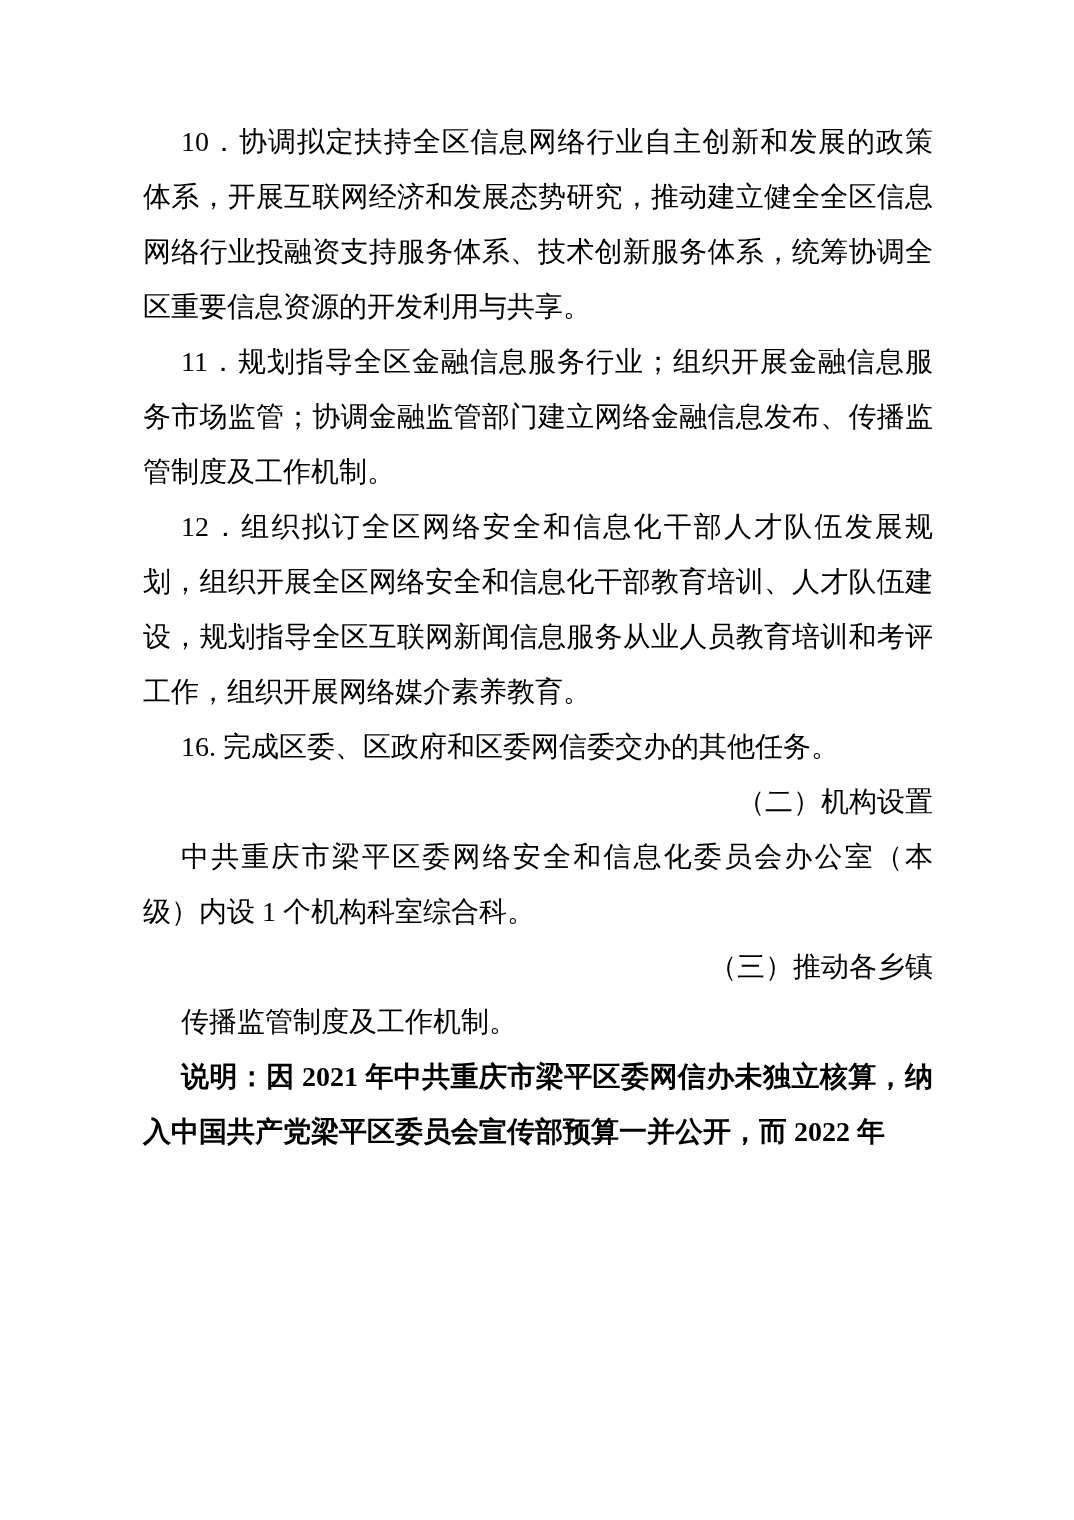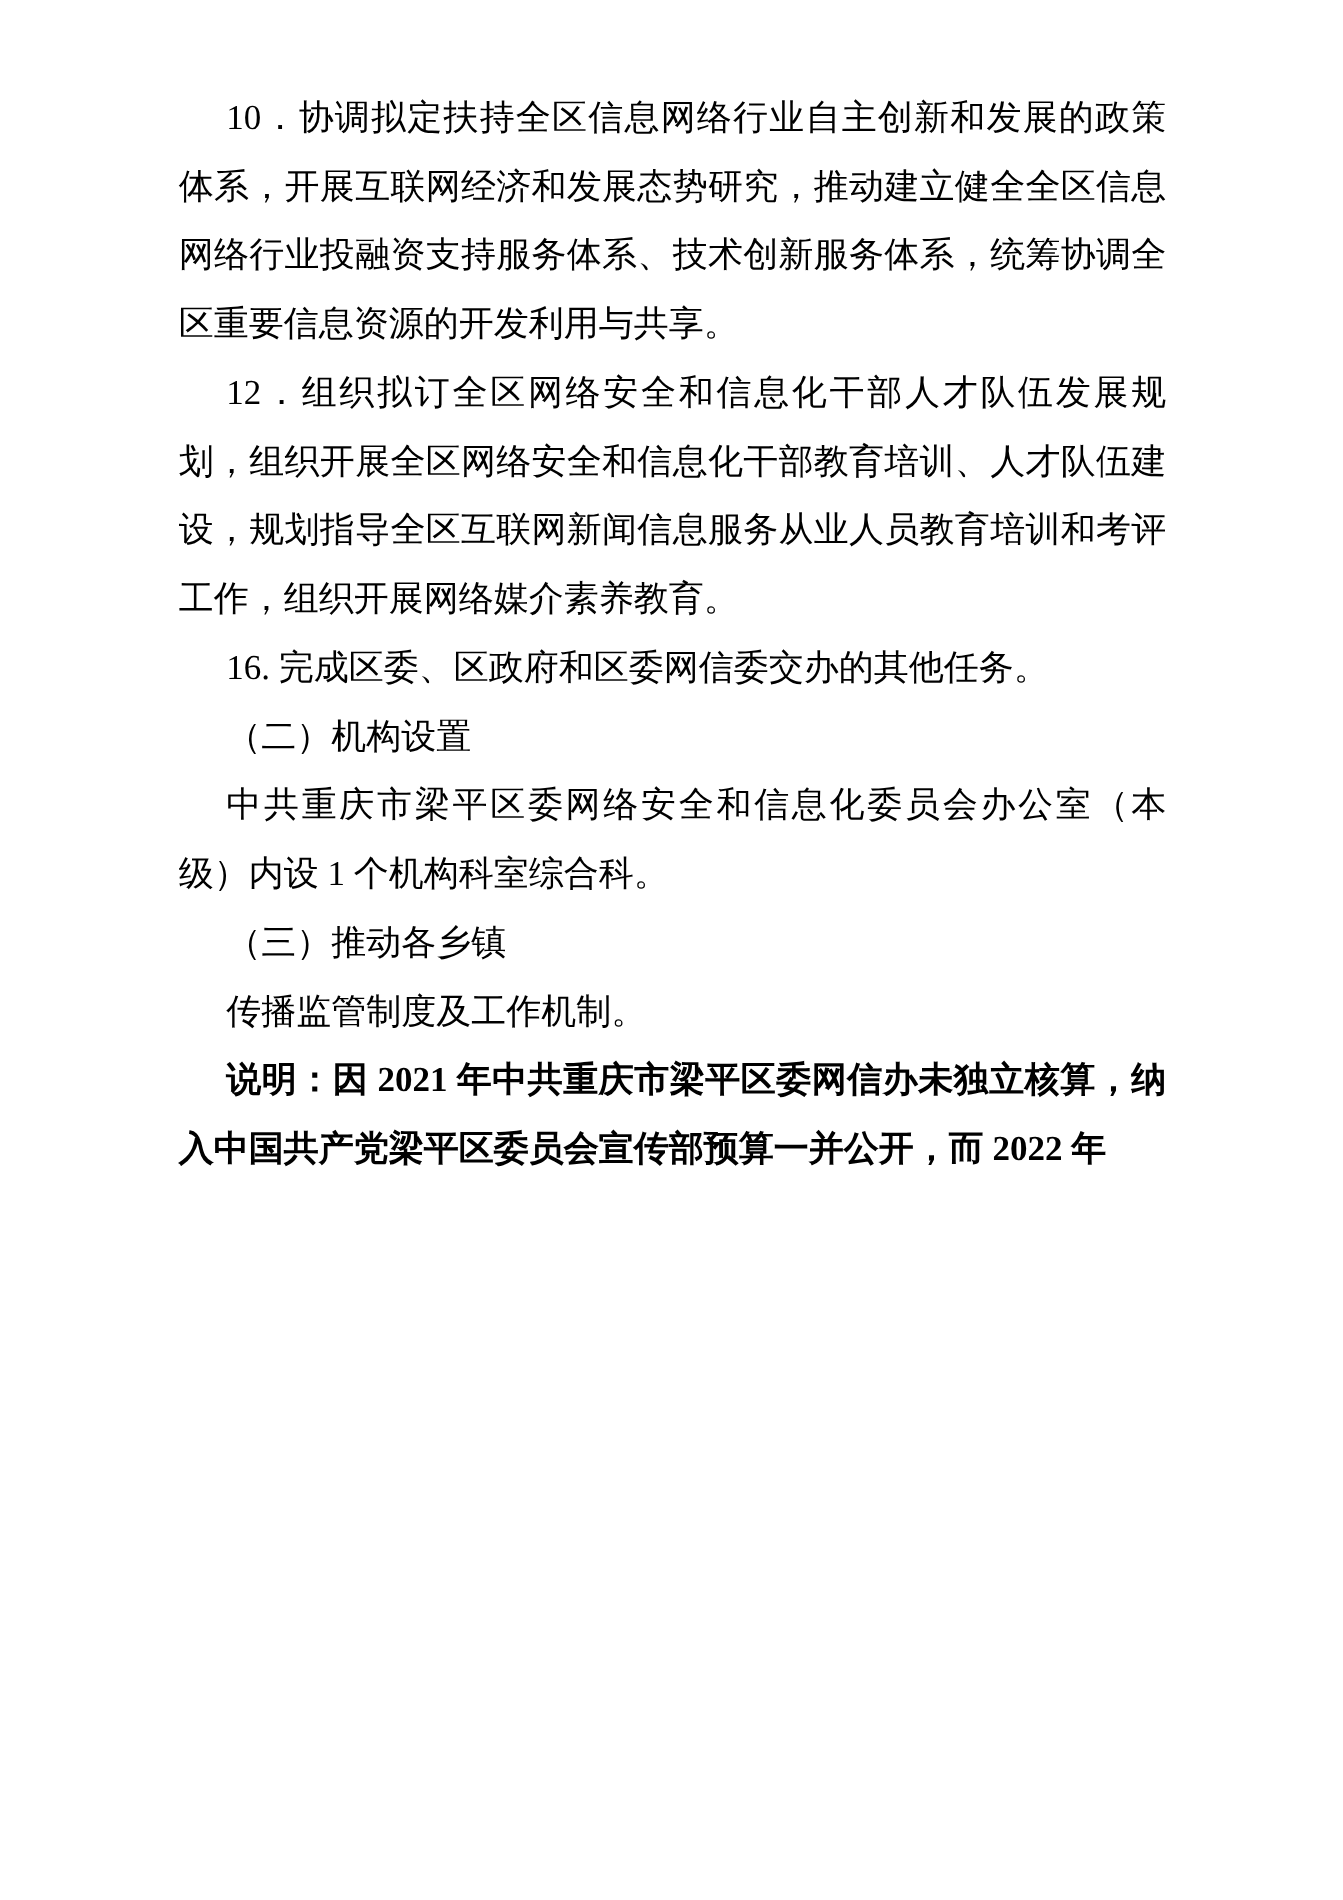--- a/index.html
+++ b/index.html
@@ -6,52 +6,53 @@
     margin: 0;
     padding: 0;
     background: #ffffff;
   }
   .page {
     position: relative;
     width: 1070px;
     height: 1520px;
     background: #ffffff;
     box-sizing: border-box;
-    padding: 67px 137px 0 143px;
+    padding: 114px 137px 0 143px;
     font-family: "Liberation Serif", "DejaVu Serif", serif;
     font-size: 28px;
     line-height: 55px;
     color: #000000;
     overflow: hidden;
   }
   .para {
     margin: 0;
     text-align: justify;
     text-indent: 38px;
     word-break: break-all;
   }
   .heading {
     margin: 0;
-    text-align: left;
+    text-align: right;
     text-indent: 38px;
     word-break: break-all;
   }
   .note {
     margin: 0;
     text-align: justify;
     text-indent: 38px;
     word-break: break-all;
     font-weight: bold;
   }
 </style>
 </head>
 <body>
 
 <div class="page">
   <p class="para">10．协调拟定扶持全区信息网络行业自主创新和发展的政策体系，开展互联网经济和发展态势研究，推动建立健全全区信息网络行业投融资支持服务体系、技术创新服务体系，统筹协调全区重要信息资源的开发利用与共享。</p>
+  <p class="para">11．规划指导全区金融信息服务行业；组织开展金融信息服务市场监管；协调金融监管部门建立网络金融信息发布、传播监管制度及工作机制。</p>
   <p class="para">12．组织拟订全区网络安全和信息化干部人才队伍发展规划，组织开展全区网络安全和信息化干部教育培训、人才队伍建设，规划指导全区互联网新闻信息服务从业人员教育培训和考评工作，组织开展网络媒介素养教育。</p>
   <p class="para">16. 完成区委、区政府和区委网信委交办的其他任务。</p>
   <p class="heading">（二）机构设置</p>
   <p class="para">中共重庆市梁平区委网络安全和信息化委员会办公室（本级）内设 1 个机构科室综合科。</p>
   <p class="heading">（三）推动各乡镇</p>
   <p class="para">传播监管制度及工作机制。</p>
   <p class="note">说明：因 2021 年中共重庆市梁平区委网信办未独立核算，纳入中国共产党梁平区委员会宣传部预算一并公开，而 2022 年</p>
 </div>
 
 </body></html>

